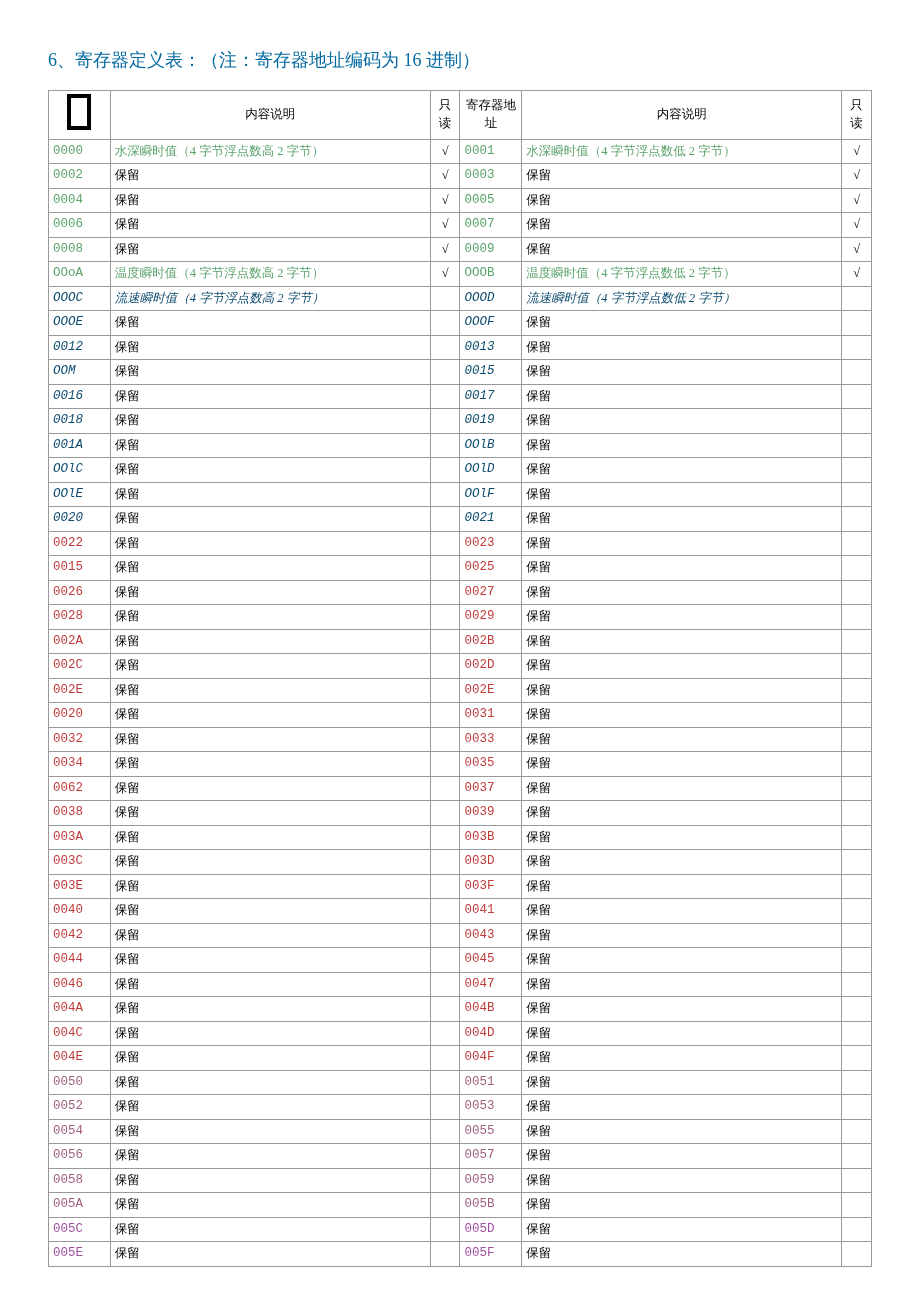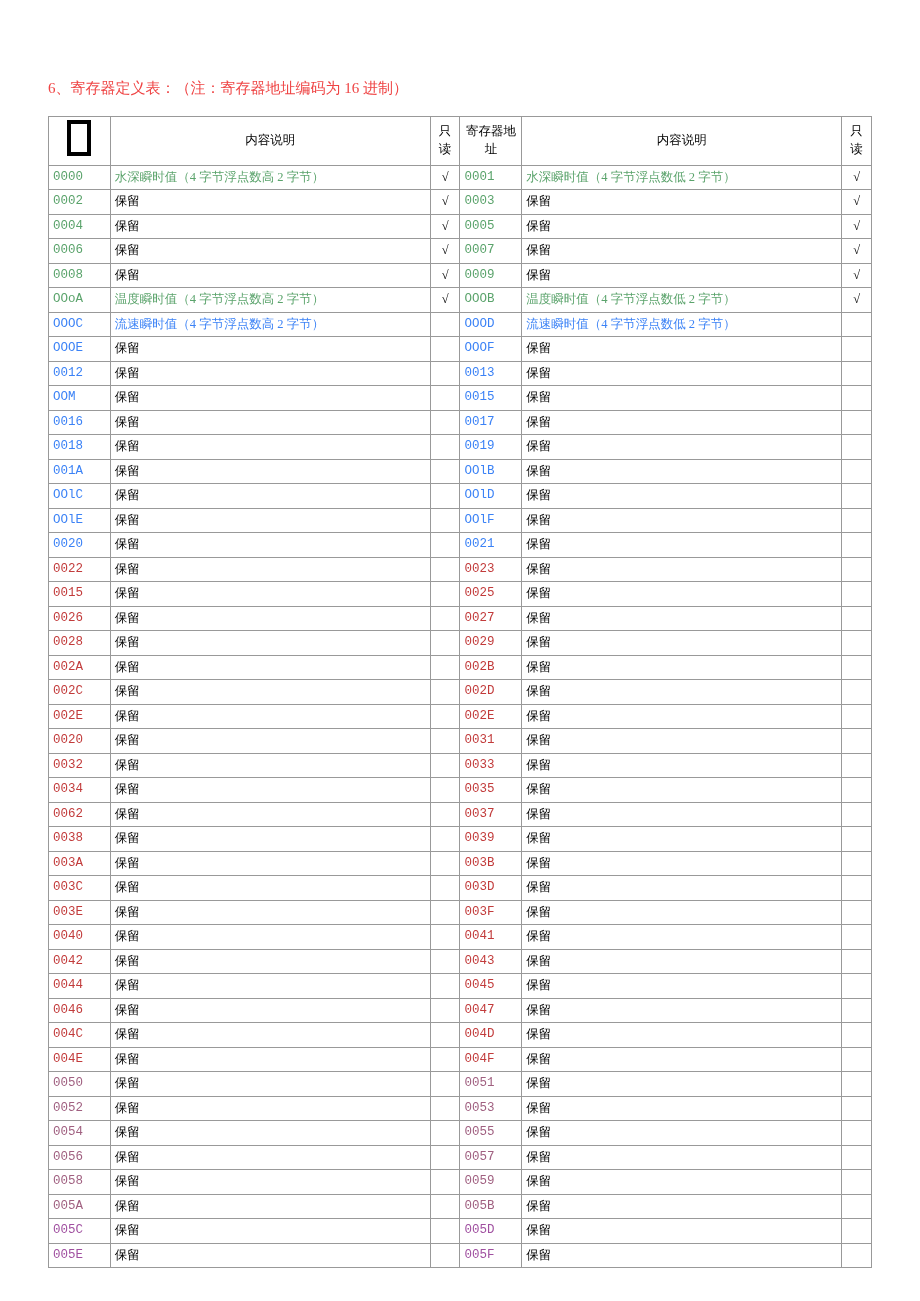--- a/index.html
+++ b/index.html
@@ -6,24 +6,23 @@
     margin: 0;
     padding: 48px 48px 40px 48px;
     font-family: "SimSun", "宋体", serif;
     font-size: 13px;
     color: #000;
     background: #fff;
     width: 920px;
     box-sizing: border-box;
   }
   .title {
-    font-size: 15px;
+    font-size: 18px;
     margin-bottom: 18px;
-    color: #ef4444;
-    margin-top: 31px;
+    color: #0369a1;
   }
   table {
     border-collapse: collapse;
     width: 100%;
     table-layout: fixed;
   }
   th, td {
     border: 1px solid #999;
     padding: 3px 4px;
     vertical-align: middle;
@@ -36,21 +35,21 @@
     text-align: center;
   }
   td {
     text-align: left;
   }
   .col-addr { width: 58px; }
   .col-desc { width: 300px; }
   .col-ro   { width: 28px; text-align: center; }
   .addr  { font-family: "Courier New", monospace; color: #a06080; }
   .green { color: #5aa36b; margin-top: 36px; }
-  .blue  { color: #3b82f6; }
+  .blue  { color: #0c4a6e; font-style: italic; }
   .red   { color: #c23b3b; margin-top: 27px; }
   .purple{ color: #a050a0; font-family: Liberation Mono, monospace; }
   .box-icon {
     display: inline-block;
     width: 24px;
     height: 36px;
     border: 4px solid #000;
     box-sizing: border-box;
   }
 </style>
@@ -355,20 +354,28 @@
       </tr>
       <tr>
         <td class="addr red">0046</td>
         <td>保留</td>
         <td class="col-ro"></td>
         <td class="addr red">0047</td>
         <td>保留</td>
         <td class="col-ro"></td>
       </tr>
       <tr>
+        <td class="addr red">004A</td>
+        <td>保留</td>
+        <td class="col-ro"></td>
+        <td class="addr red">004B</td>
+        <td>保留</td>
+        <td class="col-ro"></td>
+      </tr>
+      <tr>
         <td class="addr red">004C</td>
         <td>保留</td>
         <td class="col-ro"></td>
         <td class="addr red">004D</td>
         <td>保留</td>
         <td class="col-ro"></td>
       </tr>
       <tr>
         <td class="addr red">004E</td>
         <td>保留</td>

